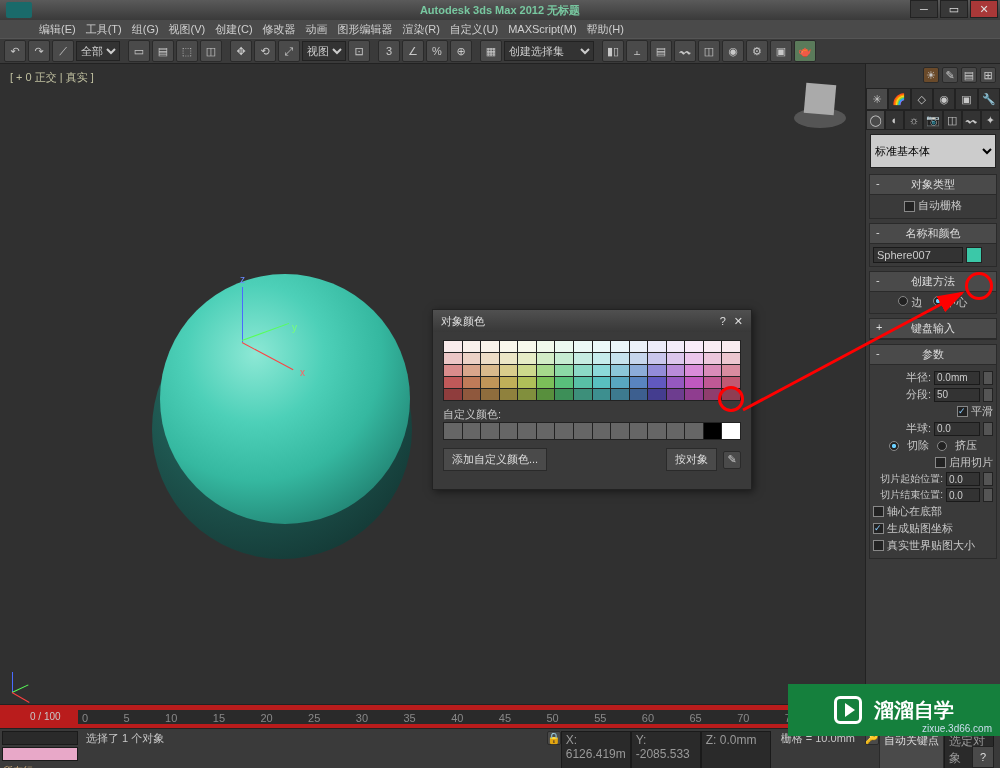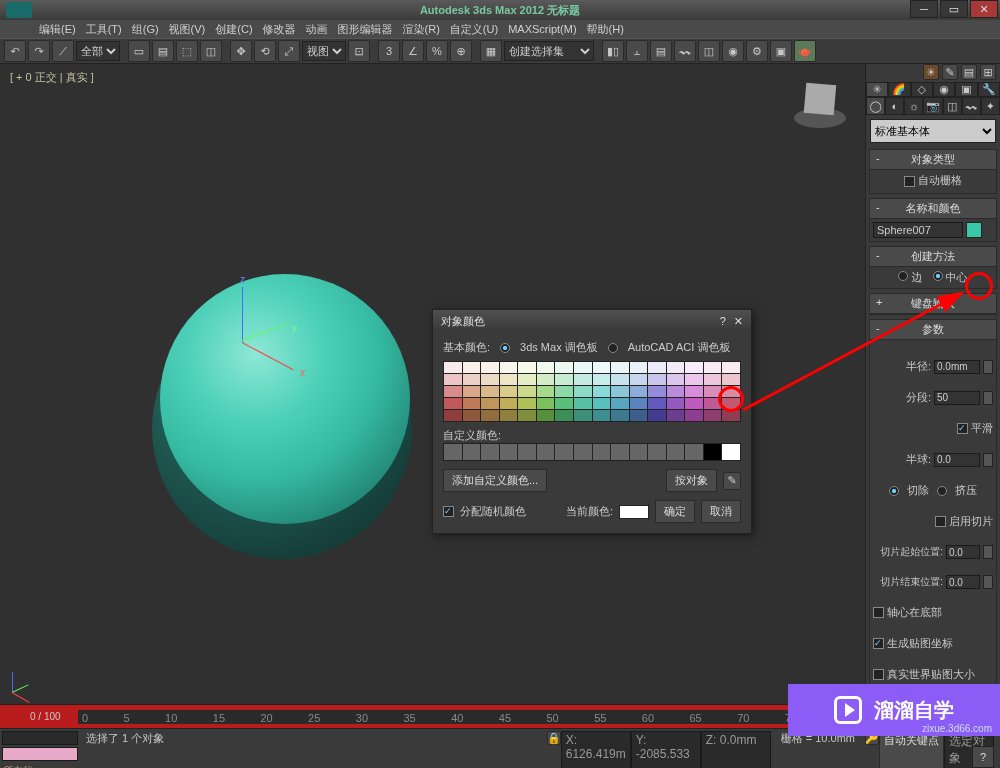--- a/index.html
+++ b/index.html
@@ -81,21 +81,21 @@
 .panel-select{width:calc(100% - 8px);margin:4px;height:34px;background:#ccc;color:#000;border:1px solid #222;font-size:11px;}
 .rollout{margin:2px 3px;border:1px solid #2a2a2a;background:#3a3a3a;}
 .rollout-title{background:#4a4a4a;text-align:center;padding:2px;color:#ddd;font-size:11px;border-bottom:1px solid #2a2a2a;position:relative;}
 .rollout-title .dash{position:absolute;left:6px;}
 .rollout-body{padding:3px;}
 .obj-grid{display:grid;grid-template-columns:1fr 1fr;gap:1px;}
 .obj-btn{background:#4e4e4e;border:1px solid #2a2a2a;color:#ddd;text-align:center;padding:2px 0;font-size:11px;}
 .obj-btn.active{background:#3a7aca;color:#fff;}
 .name-input{width:90px;height:16px;background:#333;border:1px solid #1a1a1a;color:#ccc;padding:0 3px;font-size:11px;}
 .color-sq{width:16px;height:16px;background:#3bc8a8;border:1px solid #222;}
-.param-row{display:flex;align-items:center;justify-content:flex-end;gap:3px;margin:16px 0;font-size:11px;}
+.param-row{display:flex;align-items:center;justify-content:flex-end;gap:3px;margin:2px 0;font-size:11px;}
 .spinner{width:46px;height:14px;background:#333;border:1px solid #1a1a1a;color:#ccc;font-size:10px;padding:0 2px;}
 .spin-btns{width:10px;height:14px;background:#555;border:1px solid #222;}
 
 
 .rtoolbar{height:22px;background:#3a3a3a;display:flex;align-items:center;justify-content:flex-end;gap:3px;padding:0 4px;}
 
 
 .timeline{height:24px;background:#b91c1c;border-top:1px solid #222;display:flex;align-items:center;}
 .time-slider{flex:1;height:14px;background:#2a2a2a;margin:0 8px;position:relative;}
 .time-ticks{position:absolute;top:2px;left:0;right:0;display:flex;justify-content:space-between;padding:0 4px;font-size:9px;color:#888;}
@@ -105,21 +105,21 @@
 .sl-box.pink{background:#e8a8c8;}
 .status-mid{flex:1;padding:2px 6px;}
 .status-field{display:flex;gap:0;font-size:10px;margin-bottom:2px;}
 .coord-box{background:#2a2a2a;border:1px solid #1a1a1a;color:#999;padding:1px 4px;font-size:12px;width:70px;}
 
 
 .callout-circle{position:absolute;border:3px solid #ff0000;border-radius:50%;pointer-events:none;}
 .callout-arrow{position:absolute;pointer-events:none;}
 
 
-.watermark{position:absolute;right:0;bottom:32px;width:212px;height:52px;background:#8b5cf6;display:flex;align-items:center;justify-content:center;gap:12px;}
+.watermark{position:absolute;right:0;bottom:32px;width:212px;height:52px;background:#15803d;display:flex;align-items:center;justify-content:center;gap:12px;}
 .watermark .play{width:28px;height:28px;border:3px solid #fff;border-radius:6px;display:flex;align-items:center;justify-content:center;}
 .watermark .play::after{content:"";border-left:10px solid #fff;border-top:7px solid transparent;border-bottom:7px solid transparent;margin-left:3px;}
 .watermark .txt{color:#fff;font-size:20px;font-weight:bold;}
 .watermark .sub{position:absolute;bottom:2px;right:8px;color:#cde;font-size:10px;}
 
 .helpbtn{position:absolute;right:6px;bottom:0;width:22px;height:22px;background:#4a4a4a;border:1px solid #222;color:#ddd;display:flex;align-items:center;justify-content:center;}
 </style>
 </head>
 <body>
 
@@ -211,27 +211,20 @@
 
     <div class="dialog">
       <div class="dlg-title">
         <span>对象颜色</span>
         <div class="r">
           <span>?</span>
           <span>✕</span>
         </div>
       </div>
       <div class="dlg-body">
-        <div class="dlg-row">
-          <label>基本颜色:</label>
-          <span class="radio on"></span>
-          <label>3ds Max 调色板</label>
-          <span class="radio"></span>
-          <label>AutoCAD ACI 调色板</label>
-        </div>
         <div class="swatches" id="swatches">
             <div class="sw" style="background: rgb(249, 235, 235);"></div>
             <div class="sw" style="background: rgb(249, 240, 235);"></div>
             <div class="sw" style="background: rgb(249, 243, 235);"></div>
             <div class="sw" style="background: rgb(249, 247, 235);"></div>
             <div class="sw" style="background: rgb(247, 249, 235);"></div>
             <div class="sw" style="background: rgb(240, 249, 235);"></div>
             <div class="sw" style="background: rgb(235, 249, 240);"></div>
             <div class="sw" style="background: rgb(235, 249, 246);"></div>
             <div class="sw" style="background: rgb(235, 249, 249);"></div>
@@ -325,29 +318,20 @@
             <div class="sw"></div>
             <div class="sw" style="background: rgb(0, 0, 0);"></div>
             <div class="sw" style="background: rgb(255, 255, 255);"></div>
           </div>
         <div style="display:flex;gap:6px;align-items:center;margin-bottom:8px;">
           <button class="btn">添加自定义颜色...</button>
           <div style="flex:1"></div>
           <button class="btn">按对象</button>
           <div class="tbtn" style="width:18px;height:18px">✎</div>
         </div>
-        <div style="display:flex;gap:6px;align-items:center;">
-          <span class="chk on"></span>
-          <label>分配随机颜色</label>
-          <div style="flex:1"></div>
-          <label>当前颜色:</label>
-          <span class="cur-swatch"></span>
-          <button class="btn">确定</button>
-          <button class="btn">取消</button>
-        </div>
       </div>
     </div>
   </div>
 
   <div class="cmdpanel">
     <div class="rtoolbar">
       <div class="tbtn" style="width:16px;height:16px;background:#6a4a2a">☀</div>
       <div class="tbtn" style="width:16px;height:16px">✎</div>
       <div class="tbtn" style="width:16px;height:16px">▤</div>
       <div class="tbtn" style="width:16px;height:16px">⊞</div>

